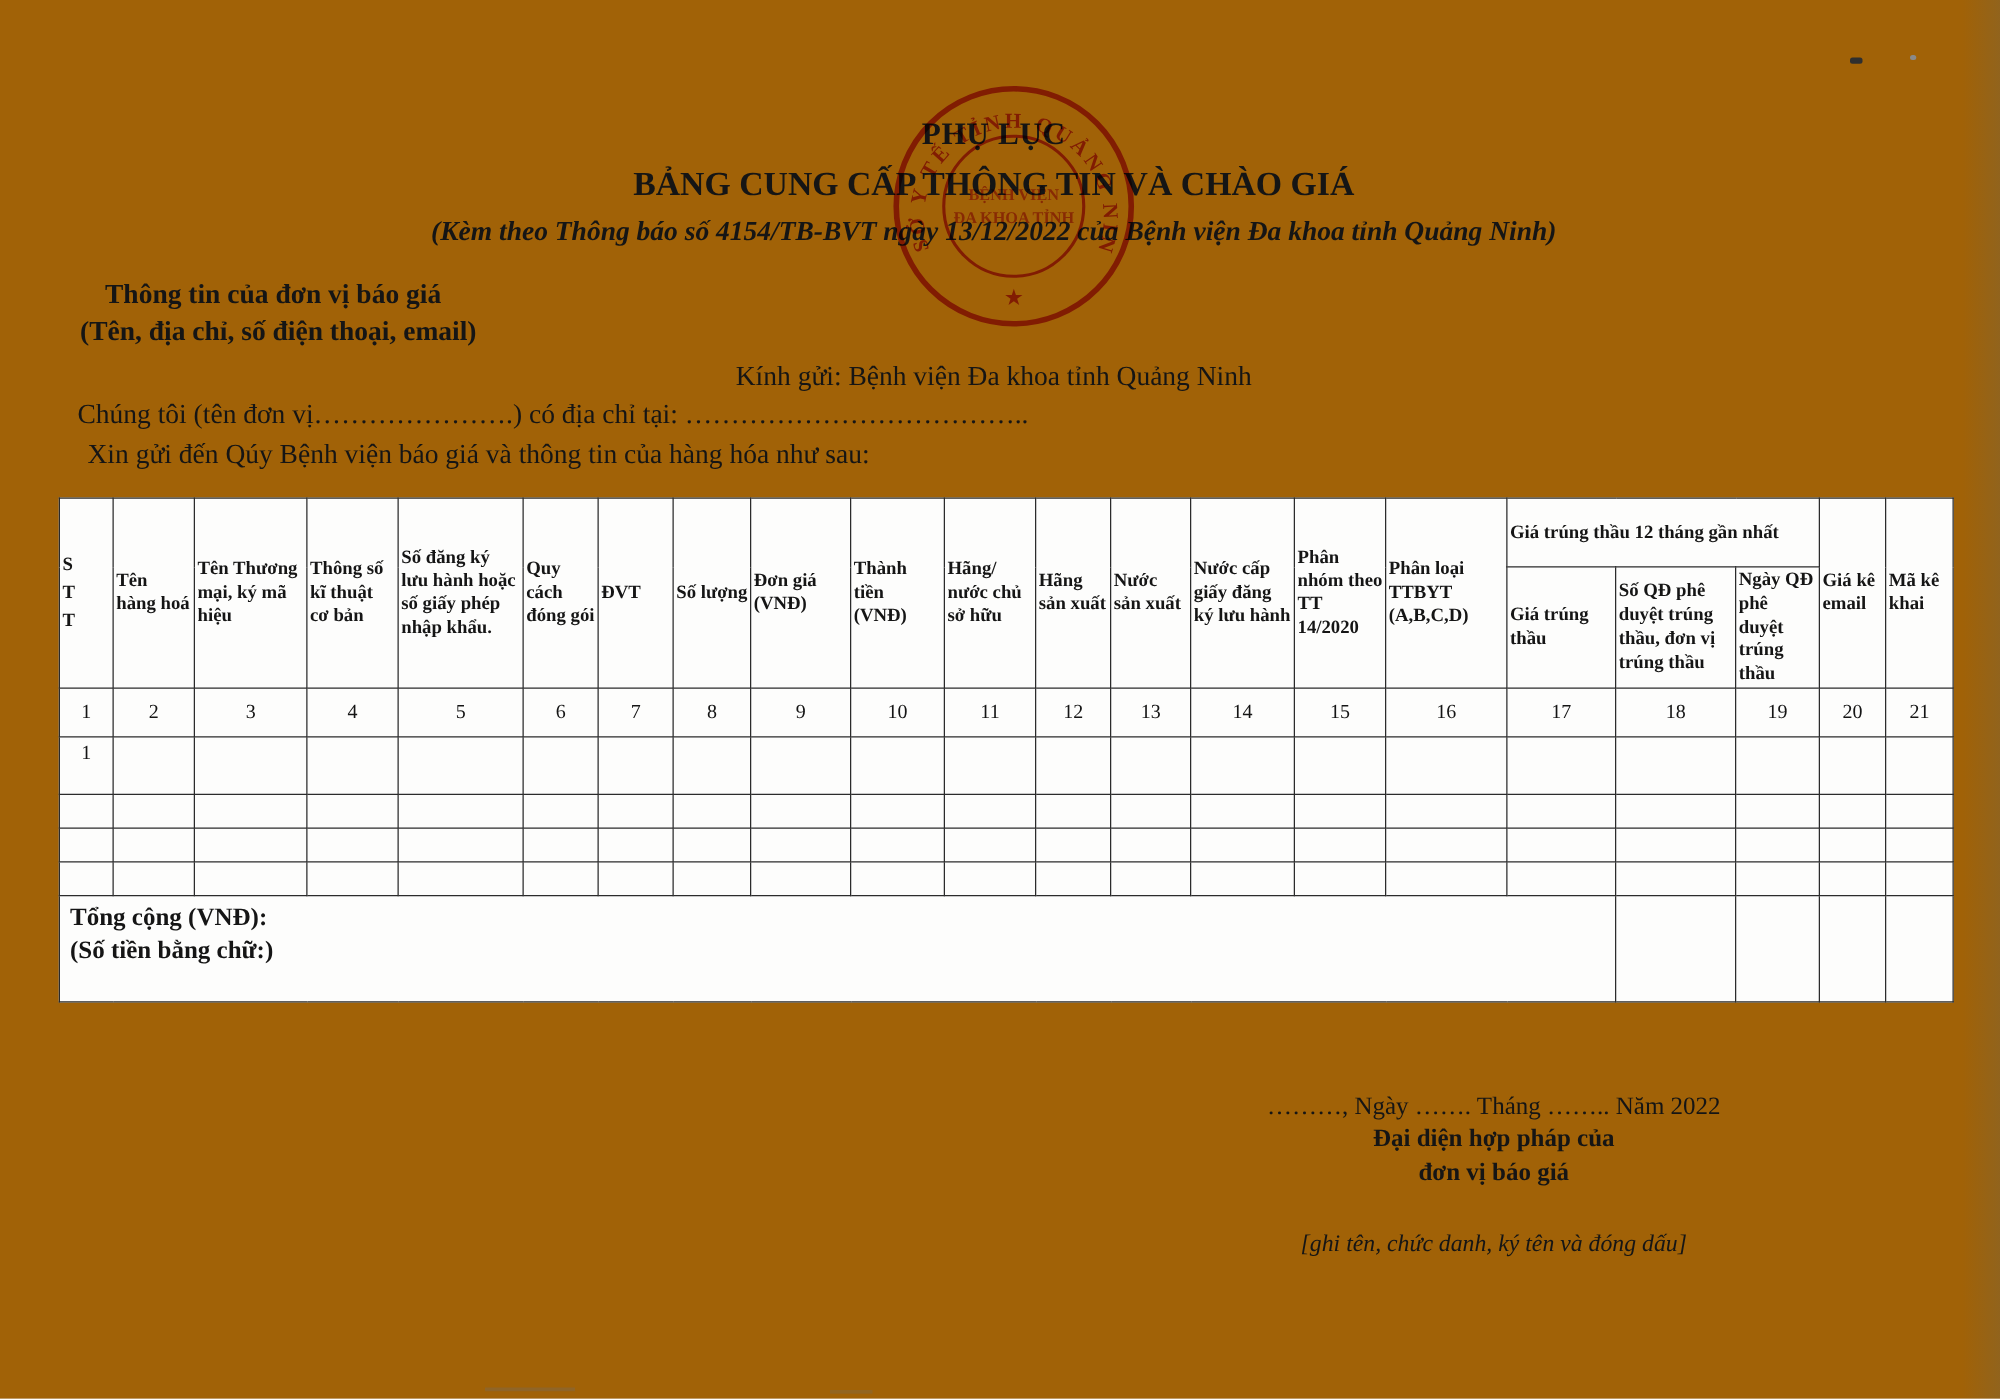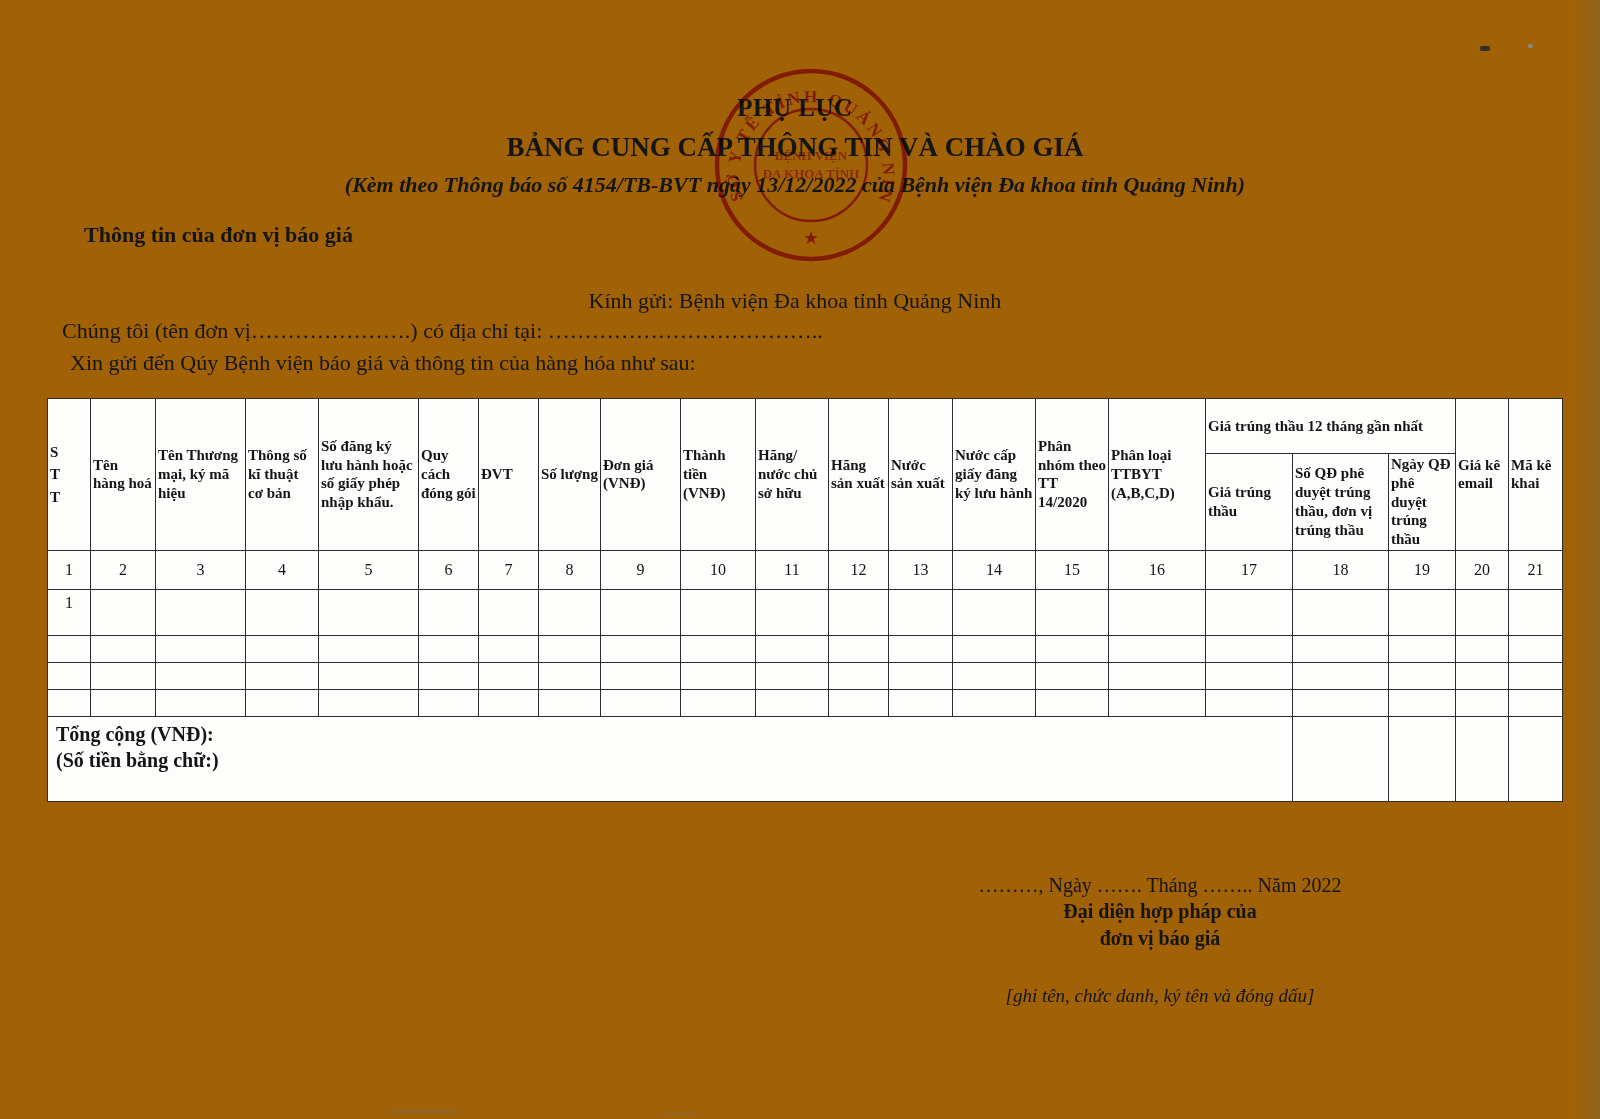--- a/index.html
+++ b/index.html
@@ -24,21 +24,21 @@
   td,th{border:1.6px solid #2b2b2b;overflow:hidden;padding:1px 2px;}
   th{font-weight:bold;font-size:15px;text-align:left;vertical-align:middle;line-height:1.25;margin-top:30px;}
   .r-h1 th.group{height:52px;}
   .stt-inner{display:inline-block;width:12px;line-height:1.5;}
   .r-num td{height:36px;font-size:16px;text-align:center;vertical-align:middle;}
   .r-first td{height:40px;font-size:16px;text-align:center;vertical-align:top;padding-top:4px;}
   .r-empty td{height:24px;}
   .r-total td{height:76px;vertical-align:top;}
   .total-cell{font-weight:bold;font-size:20px;text-align:left;padding:4px 8px;line-height:1.3;}
   
-  .sig{top:872px;left:935px;width:450px;text-align:center;font-size:20px;line-height:1.32;}
+  .sig{top:872px;left:970px;width:450px;text-align:center;font-size:20px;line-height:1.32;}
   .sig .bold{font-weight:bold;}
   .sig .ital{font-style:italic;font-size:19px;margin-top:32px;}
   
   .edge-right{top:0;right:0;width:30px;height:1119px;
       background:linear-gradient(to right,rgba(90,105,105,0),rgba(90,105,105,.22));}
   .speck1{top:46px;left:1480px;width:10px;height:5px;background:#2f2f2f;border-radius:2px;}
   .speck2{top:44px;left:1528px;width:5px;height:4px;background:#8a8a8a;border-radius:2px;}
   .smudge1{top:1110px;left:388px;width:72px;height:3px;background:rgba(100,112,122,.28);}
   .smudge2{top:1112px;left:664px;width:34px;height:3px;background:rgba(100,112,122,.22);}
 </style>
@@ -65,20 +65,21 @@
       <text font-size="17" font-weight="bold" fill="#c4271e" letter-spacing="1.5">
         <textPath href="#arcT" startOffset="4" textLength="295">SỞ Y TẾ TỈNH QUẢNG NINH</textPath>
       </text>
       <text x="101" y="180" font-size="18" text-anchor="middle" fill="#c4271e">★</text>
       <text x="101" y="96" font-size="13" font-weight="bold" text-anchor="middle" fill="#c4271e" opacity=".8">BỆNH VIỆN</text>
       <text x="101" y="114" font-size="13" font-weight="bold" text-anchor="middle" fill="#c4271e" opacity=".8">ĐA KHOA TỈNH</text>
     </svg>
   </div>
 
   <div class="abs info1">Thông tin của đơn vị báo giá</div>
+  <div class="abs info2">(Tên, địa chỉ, số điện thoại, email)</div>
   <div class="abs kinhgui">Kính gửi: Bệnh viện Đa khoa tỉnh Quảng Ninh</div>
   <div class="abs chungtoi">Chúng tôi (tên đơn vị………………….) có địa chỉ tại: ………………………………..</div>
   <div class="abs xingui">Xin gửi đến Qúy Bệnh viện báo giá và thông tin của hàng hóa như sau:</div>
 
   <div class="abs tblwrap">
     <table>
       <colgroup>
         <col style="width:43px">
           <col style="width:65px">
           <col style="width:90px">

